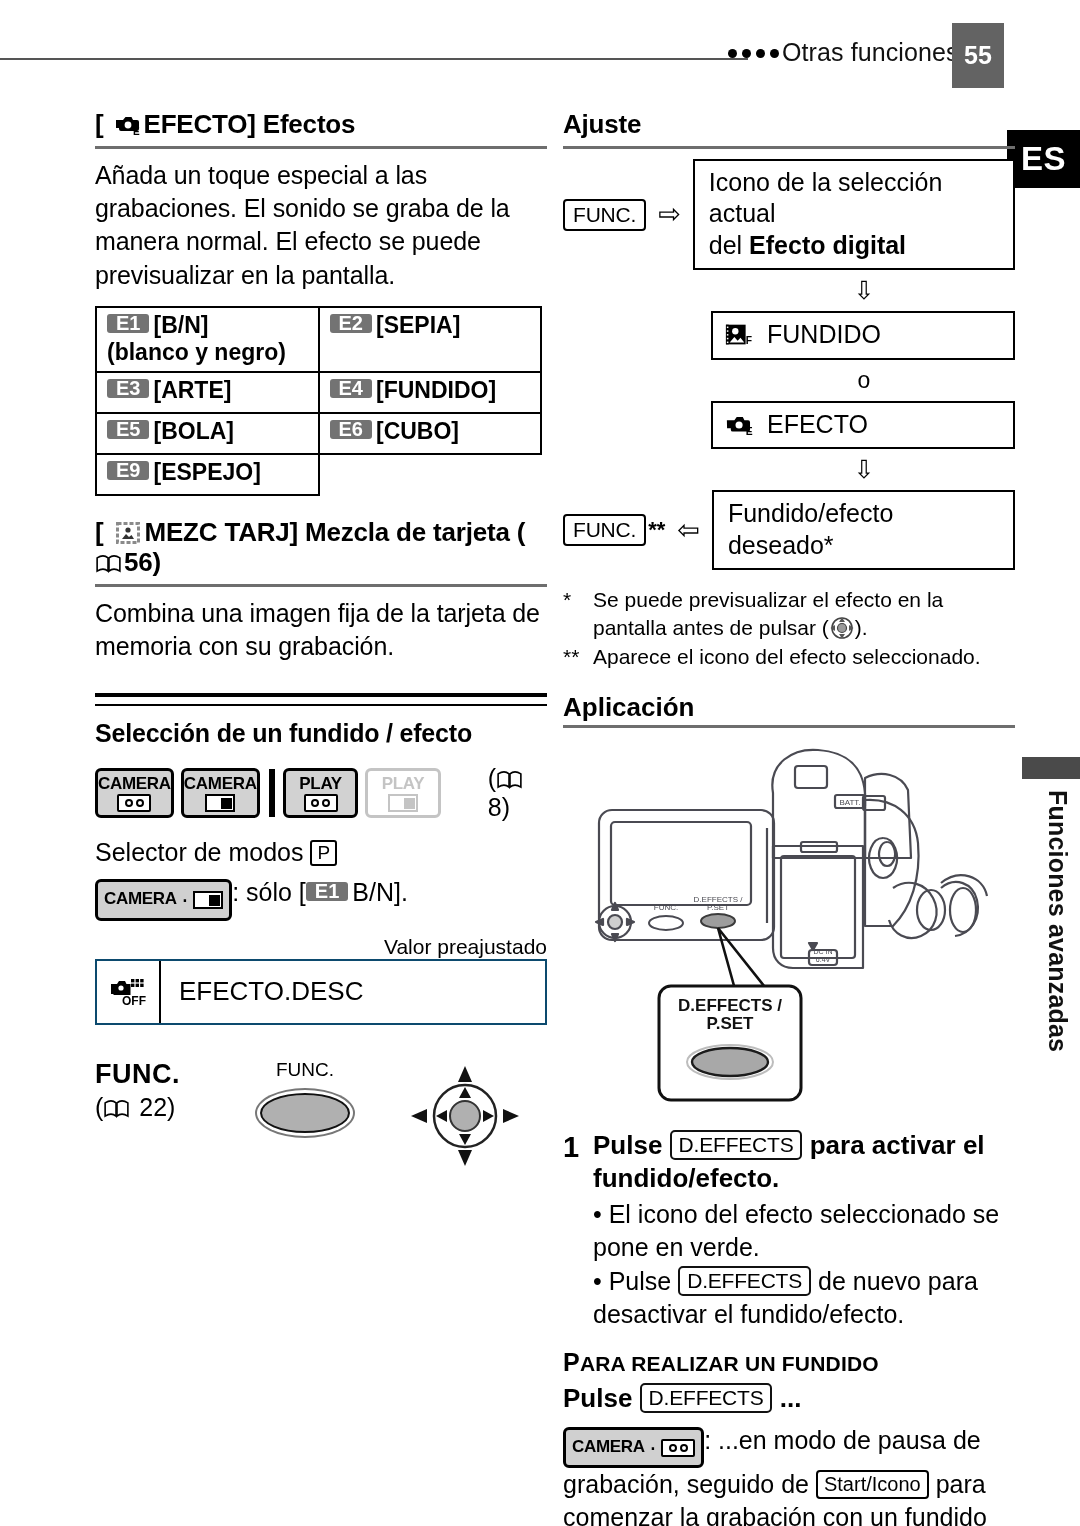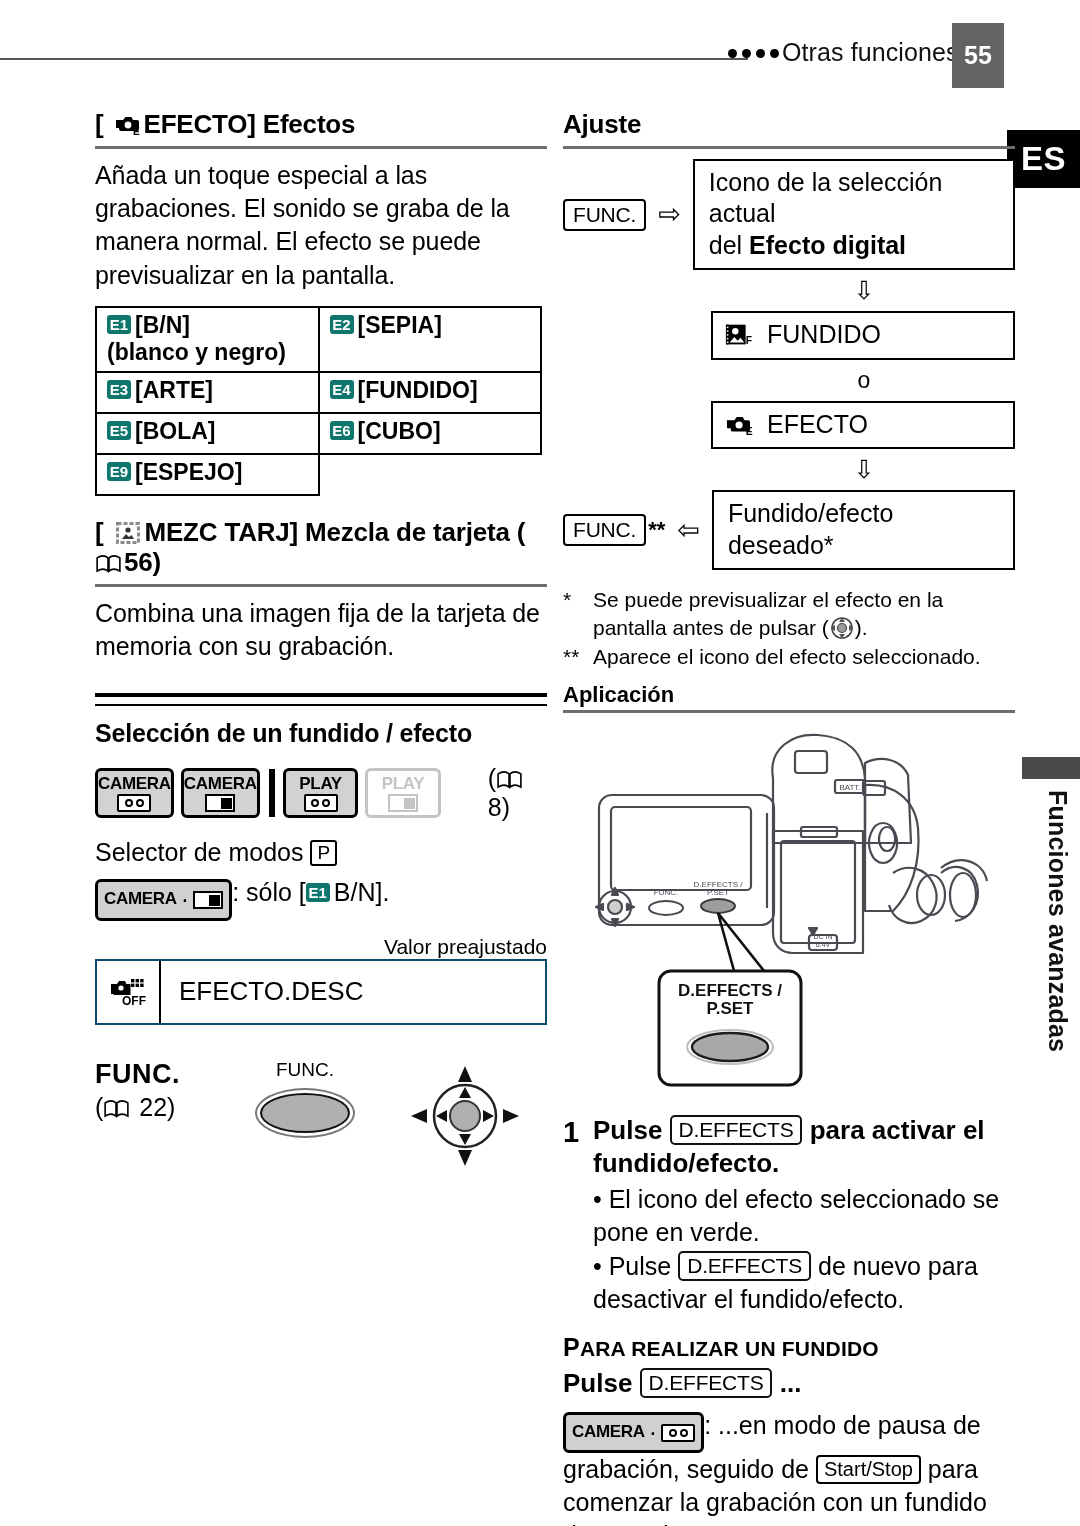--- a/index.html
+++ b/index.html
@@ -143,28 +143,28 @@
     font-weight: bold;
     vertical-align: top;
     line-height: 1.18;
     height: 30px;
   }
   table.fx td.empty { border: none; }
 
   
   .ebadge {
     display: inline-block;
-    background: #0f766e;
+    background: #737373;
     color: #fff;
-    font-size: 15px;
+    font-size: 20px;
     font-weight: bold;
     line-height: 19px;
     min-width: 22px;
     text-align: center;
-    padding: 0 1px;
+    padding: 0 9px;
     border-radius: 3px;
     vertical-align: 3px;
     margin-right: 4px;
     font-family: "Liberation Sans", sans-serif;
   }
 
   
   .book {
     display: inline-block;
     width: 25px; height: 18px;
@@ -310,21 +310,21 @@
   .arrow-d { text-align: center; font-size: 25px; line-height: 1; margin: 8px 0 8px 0; padding-left: 150px;}
   .or-row { text-align: center; font-size: 23px; margin: 7px 0 7px 0; padding-left: 150px;}
   .indent-box { margin-left: 148px; }
   .flow-box.icon-row { display: flex; align-items: center; gap: 12px; padding-left: 12px; }
   .stars { font-size: 22px; font-weight: bold; margin-left: 2px; }
 
   .notes { margin-top: 16px; font-size: 21px; line-height: 1.3; }
   .notes .nrow { display: flex; margin-bottom: 2px; }
   .notes .mark { width: 30px; flex: none; }
 
-  h2.sec2 { margin: 12px 0 0 0; font-size: 22px; font-weight: bold; }
+  h2.sec2 { margin: 22px 0 0 0; font-size: 26px; font-weight: bold; }
 
   
   .figure { position: relative; margin-top: 10px; height: 385px; }
 
   
   .step { margin-top: 6px; display: flex; }
   .step-num { font-size: 29px; font-weight: bold; width: 30px; flex: none; line-height: 1.25;}
   .step-body { font-size: 26px; font-weight: bold; line-height: 1.25; }
   .bullets { font-size: 25px; font-weight: normal; line-height: 1.3; margin-top: 4px; }
   .bullets div { margin-top: 2px; }
@@ -674,16 +674,16 @@
   <div class="pulse-line">
     <span>Pulse </span><span class="dbox">D.EFFECTS</span><span> ...</span>
   </div>
 
   <div class="para">
     <span class="inline-mode">
       <span class="mtxt">CAMERA</span>·<span class="tape">
           <i></i>
           <i></i>
         </span>
-    </span><span>: ...en modo de pausa de grabación, seguido de </span><span class="startstop">Start/Stop</span><span> para comenzar la grabación con un fundido de entrada.</span>
+    </span><span>: ...en modo de pausa de grabación, seguido de </span><span class="startstop">Start/Icono</span><span> para comenzar la grabación con un fundido de entrada.</span>
   </div>
 
 </div>
 
 </body></html>

